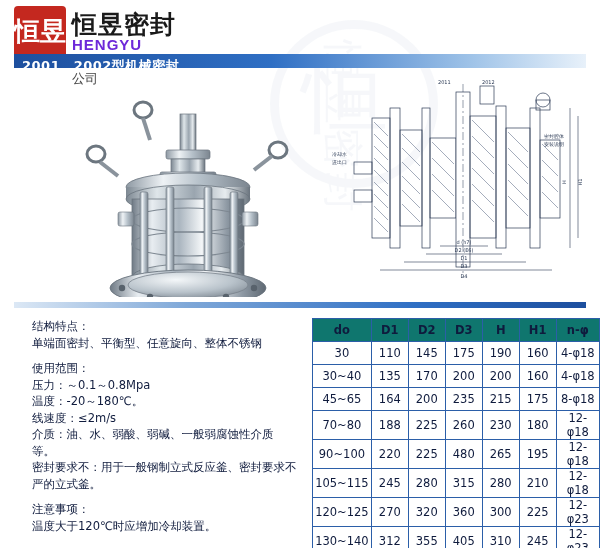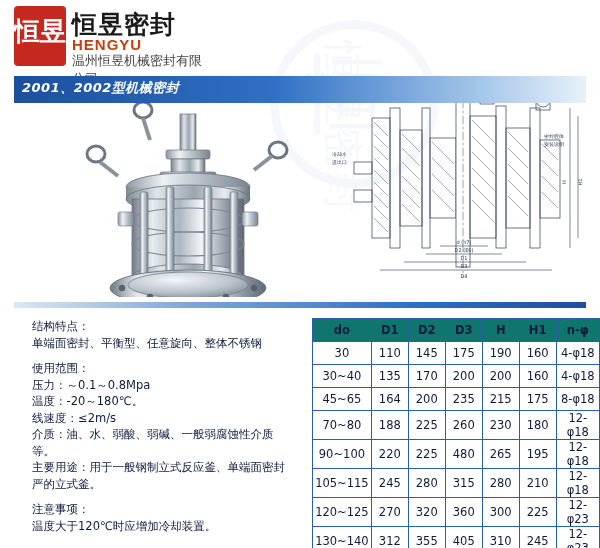--- a/index.html
+++ b/index.html
@@ -90,44 +90,43 @@
     color: #1a1a1a;
     letter-spacing: 1px;
     font-family: "DejaVu Sans", sans-serif;
   }
   .logo-en {
     position: absolute;
     left: 58px;
     top: 30px;
     font-size: 15px;
     font-weight: bold;
-    color: #c2410c;
+    color: #6d28d9;
     letter-spacing: 1px;
     font-family: "Liberation Sans", sans-serif;
   }
   .logo-sub {
     position: absolute;
     left: 58px;
     top: 46px;
     font-size: 13px;
     color: #444;
     letter-spacing: 0px;
     font-family: Liberation Serif, serif;
   }
 
   
   .title-bar {
     position: absolute;
     left: 14px;
-    top: 76px;
+    top: 54px;
     width: 572px;
-    height: 27px;
+    height: 14px;
     background: linear-gradient(to right, #1d4f9e 0%, #2f6fc4 45%, #9fc3e8 80%, #e8f1fa 100%);
     z-index: 3;
-    font-style: italic;
   }
   .title-bar-text {
     position: absolute;
     left: 8px;
     top: 3px;
     color: #ffffff;
     font-size: 13px;
     font-weight: bold;
     letter-spacing: 0.5px;
     font-family: "DejaVu Sans", sans-serif;
@@ -380,21 +379,21 @@
 <div class="specs">
   <p>结构特点：</p>
   <p>单端面密封、平衡型、任意旋向、整体不锈钢</p>
   <div class="spec-gap"></div>
   <p>使用范围：</p>
   <p>压力：～0.1～0.8Mpa</p>
   <p>温度：-20～180℃。</p>
   <p>线速度：≤2m/s</p>
   <p>介质：油、水、弱酸、弱碱、一般弱腐蚀性介质</p>
   <p>等。</p>
-  <p>主要用途：用于一般钢制立式反应釜、单端面密封</p>
+  <p>密封要求不：用于一般钢制立式反应釜、密封要求不</p>
   <p>严的立式釜。</p>
   <div class="spec-gap"></div>
   <p>注意事项：</p>
   <p>温度大于120℃时应增加冷却装置。</p>
 </div>
 
 <div class="table-wrap">
   <table class="spec-table">
     <thead>
       <tr>

